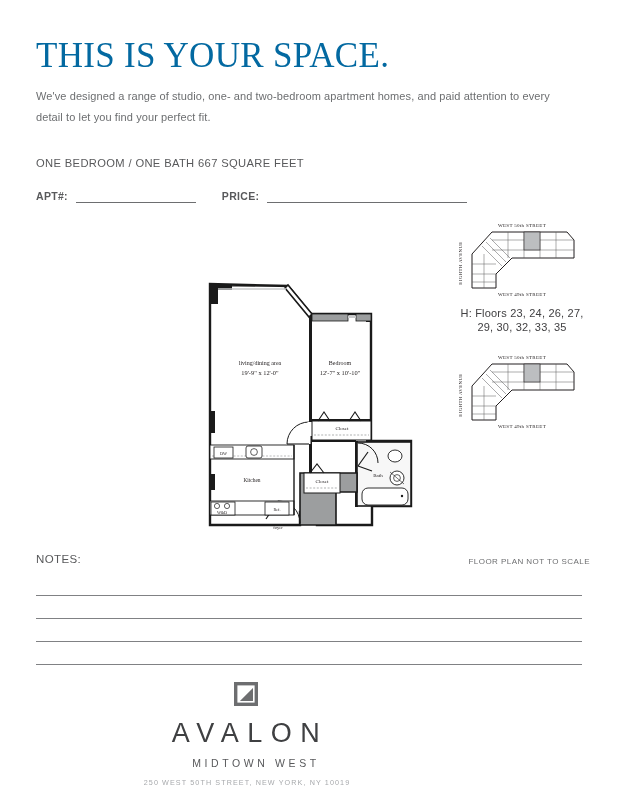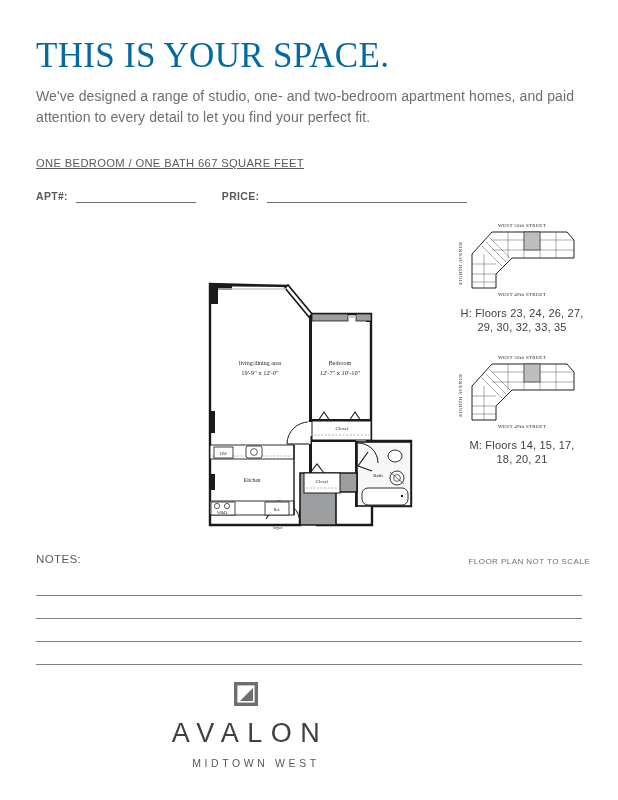--- a/index.html
+++ b/index.html
@@ -33,36 +33,35 @@
     line-height: 40px;
     letter-spacing: 0.3px;
     color: #0369a1;
     white-space: nowrap;
   }
   .subhead {
     position: absolute;
     left: 36px;
     top: 86px;
     width: 540px;
-    font-size: 14px;
+    font-size: 11px;
     line-height: 21px;
     color: #6c6e70;
     letter-spacing: 0.1px;
   }
 
   
   .unit-line {
     position: absolute;
     left: 36px;
     top: 157px;
     font-size: 11.2px;
     letter-spacing: 0.35px;
     color: #58595b;
     white-space: nowrap;
-    text-decoration: underline;
   }
 
   
   .aptrow {
     position: absolute;
     left: 36px;
     top: 190px;
     display: flex;
     align-items: flex-end;
     font-size: 10.5px;
@@ -370,39 +369,36 @@
         <line x1="20" y1="46" x2="44" y2="46"></line>
         <line x1="20" y1="56" x2="44" y2="56"></line>
         <line x1="20" y1="64" x2="44" y2="64"></line>
         <line x1="32" y1="36" x2="32" y2="70"></line>
         <line x1="30" y1="28" x2="50" y2="48"></line>
         <line x1="34" y1="24" x2="54" y2="44"></line>
         <line x1="38" y1="20" x2="58" y2="40"></line>
       </g>
       <rect x="72" y="14" width="16" height="18" fill="#bcbec0" stroke="#231f20" stroke-width="0.6"></rect>
     </svg>
-    <div class="keycap">
-      <div>M: Floors 14, 15, 17,</div>
-      <div>18, 20, 21</div>
-    </div>
   </div>
 
   <div class="notes-label">NOTES:</div>
   <div class="not-to-scale">FLOOR PLAN NOT TO SCALE</div>
 
   <div class="rule r1"></div>
   <div class="rule r2"></div>
   <div class="rule r3"></div>
   <div class="rule r4"></div>
 
   <div class="footer">
     <svg class="logo-mark" width="24" height="24" viewBox="0 0 24 24">
       <rect x="0.5" y="0.5" width="23" height="23" fill="#6d6e70" stroke="#6d6e70"></rect>
       <rect x="3" y="3" width="18" height="18" fill="#ffffff"></rect>
       <path d="M 5,19 L 19,5 L 19,19 Z" fill="#6d6e70"></path>
       <path d="M 5,19 L 19,5" stroke="#ffffff" stroke-width="1.2"></path>
       <rect x="3" y="3" width="18" height="18" fill="none" stroke="#6d6e70" stroke-width="0.8"></rect>
     </svg>
     <div class="brand">AVALON</div>
     <div class="brand-sub">MIDTOWN WEST</div>
+    <div class="brand-addr">250 WEST 50TH STREET, NEW YORK, NY 10019</div>
   </div>
 
 </div>
 
 </body></html>

